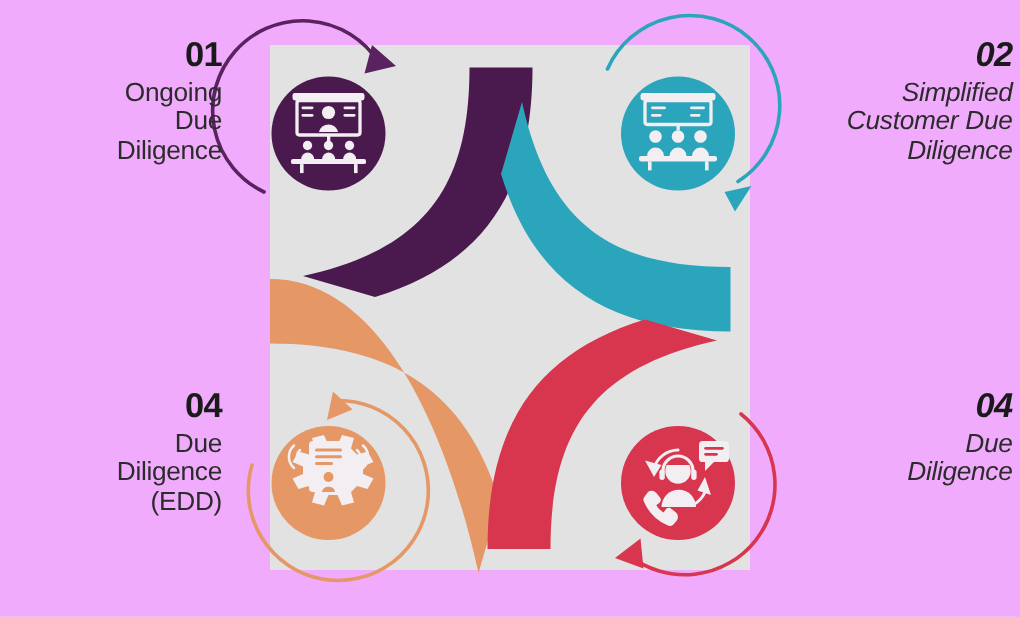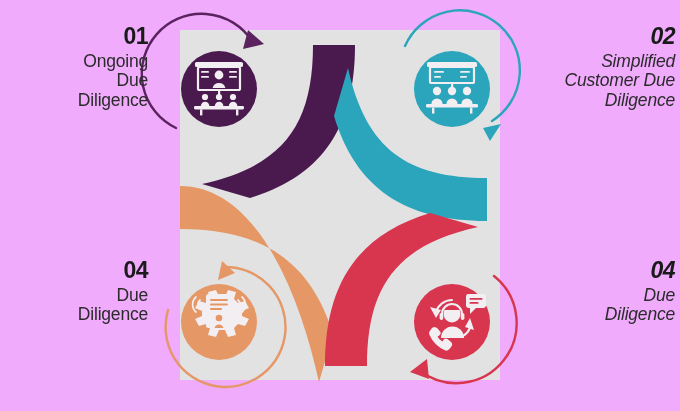--- a/index.html
+++ b/index.html
@@ -250,20 +250,21 @@
     <span class="num">02</span>
     <span class="lbl">Simplified</span>
     <span class="lbl">Customer Due</span>
     <span class="lbl">Diligence</span>
   </div>
 
   <div class="txtblock tb-left" id="t3">
     <span class="num">04</span>
     <span class="lbl">Due</span>
     <span class="lbl">Diligence</span>
+    <span class="lbl">(EDD)</span>
   </div>
 
   <div class="txtblock tb-right" id="t4">
     <span class="num">04</span>
     <span class="lbl">Due</span>
     <span class="lbl">Diligence</span>
   </div>
 
 </div>
 

